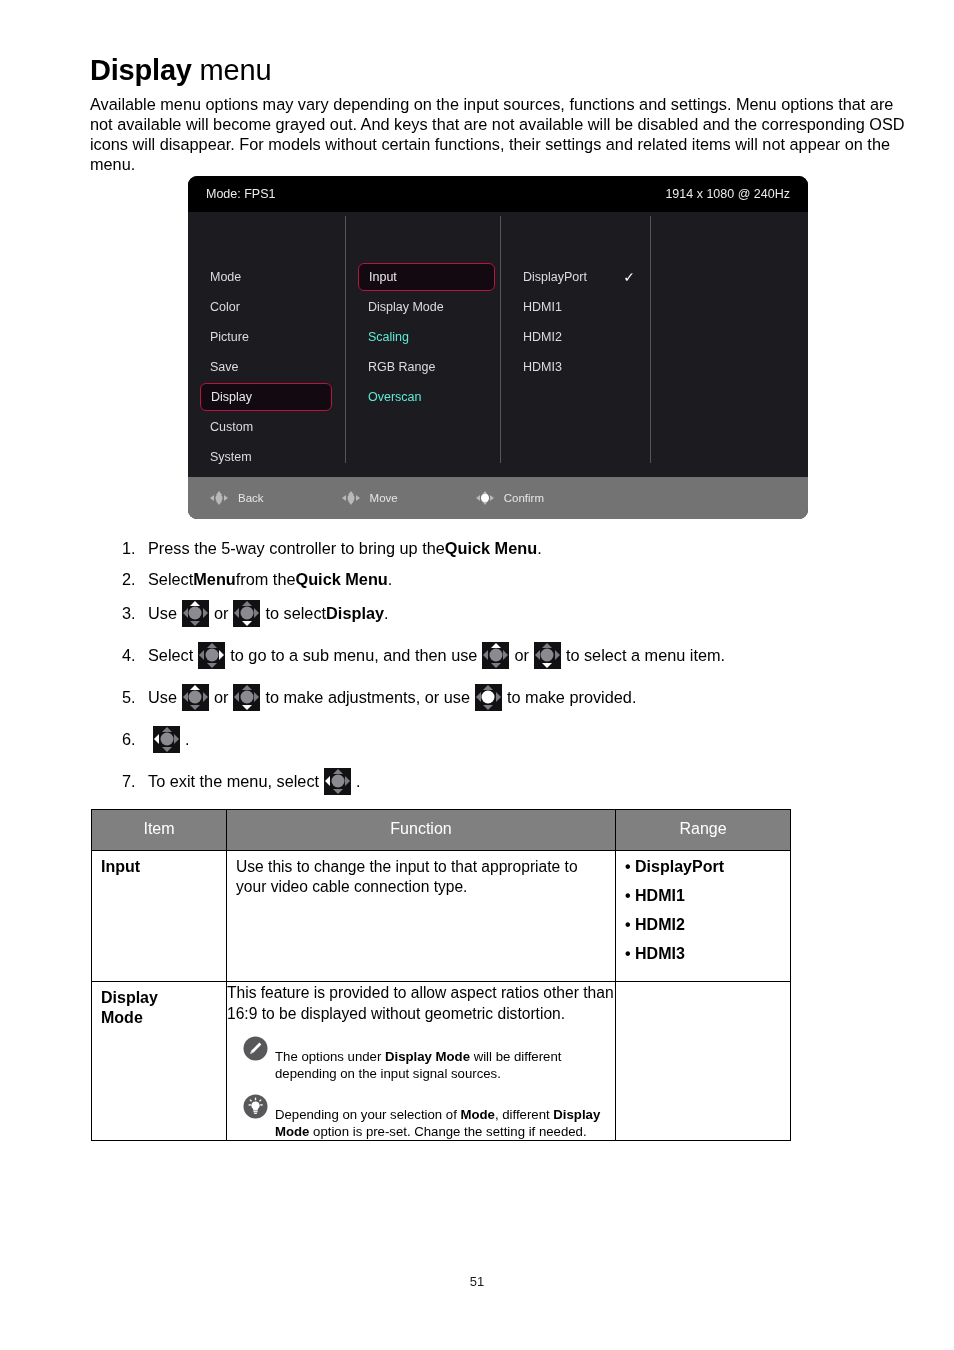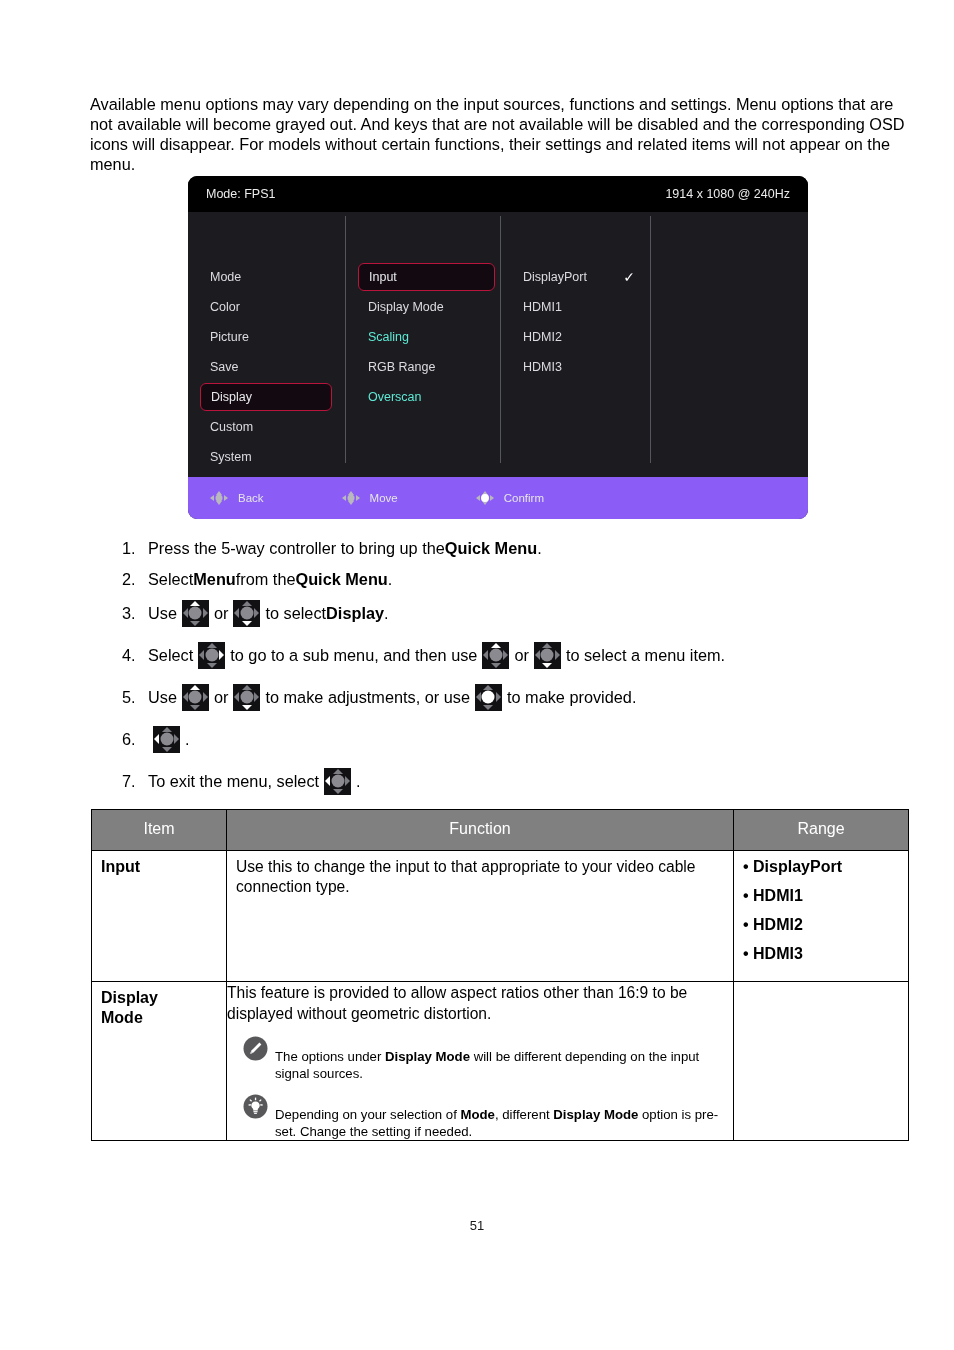--- a/index.html
+++ b/index.html
@@ -79,21 +79,21 @@
     top: 36px;
     right: 0;
     bottom: 42px;
     background: #1b1b20;
   }
   .osd-footer {
     position: absolute;
     left: 0; bottom: 0;
     width: 100%;
     height: 42px;
-    background: #8b5cf6;
+    background: #737373;
     display: flex;
     align-items: center;
     padding-left: 22px;
     box-sizing: border-box;
     font-size: 11.5px;
     color: #e6e6e8;
   }
   .osd-foot-item {
     display: flex;
     align-items: center;
@@ -252,21 +252,21 @@
   .ctrl .c-u.on { border-bottom-color: #ffffff; }
   .ctrl .c-d.on { border-top-color: #ffffff; }
   .ctrl .c-l.on { border-right-color: #ffffff; }
   .ctrl .c-r.on { border-left-color: #ffffff; }
 
   
   .tbl {
     position: absolute;
     left: 91px;
     top: 809px;
-    width: 818px;
+    width: 700px;
     border-collapse: collapse;
     table-layout: fixed;
     font-size: 15.3px;
   }
   .tbl td, .tbl th {
     border: 1px solid #000000;
     vertical-align: top;
     padding: 6px 9px 8px 9px;
     line-height: 20px;
   }
@@ -326,32 +326,35 @@
     font-size: 13.2px;
     line-height: 17px;
     padding-top: 10px;
   }
   .note-text b { font-weight: bold; }
 
   
   .pagenum {
     position: absolute;
     left: 0;
-    top: 1218px;
+    top: 1274px;
     width: 954px;
     text-align: center;
     font-size: 13px;
     color: #1a1a1a;
   }
 </style>
 </head>
 <body>
 
 <div class="page">
 
+  <h1 class="page-title">
+    <span class="t-bold">Display</span><span class="t-norm"> menu</span>
+  </h1>
 
   <p class="intro">Available menu options may vary depending on the input sources, functions and settings. Menu options that are not available will become grayed out. And keys that are not available will be disabled and the corresponding OSD icons will disappear. For models without certain functions, their settings and related items will not appear on the menu.</p>
 
   <div class="osd">
 
     <div class="osd-titlebar">
       <span>Mode: FPS1</span>
       <span>1914 x 1080 @ 240Hz</span>
     </div>
 

